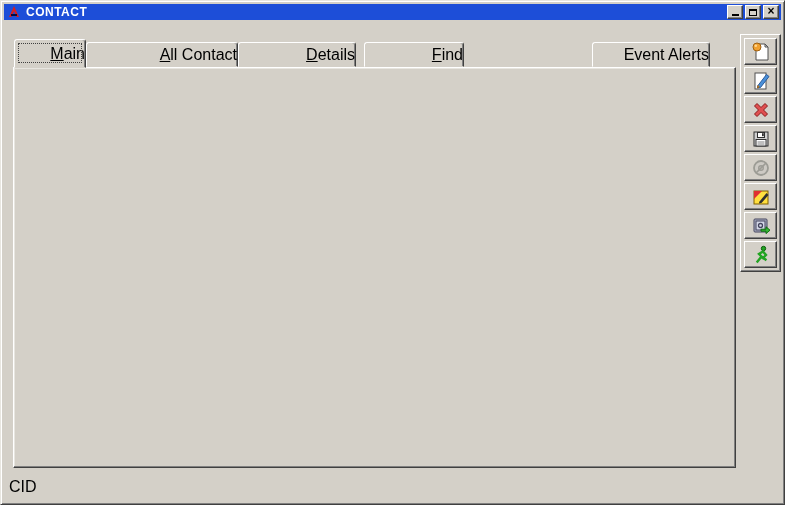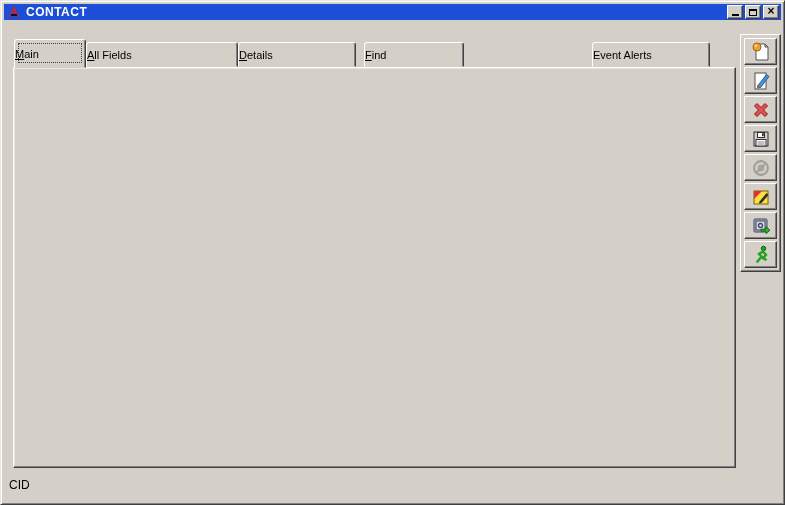--- a/index.html
+++ b/index.html
@@ -33,22 +33,22 @@
   .glyph-min { width:7px; height:2px; background:#000; margin-bottom:2px; }
   .glyph-max { width:8px; height:7px; border:1px solid #000; border-top:2px solid #000; margin-bottom:2px; }
   .glyph-close { font-size:12px; line-height:12px; margin-bottom:1px; }
 
   
   .tab {
     position:absolute; top:41px; height:25px; background:#d4d0c8;
     border:1px solid; border-color:#fff #404040 transparent #fff;
     box-shadow: inset -1px 0 0 #808080;
     border-top-left-radius:3px; border-top-right-radius:3px;
-    display:flex; align-items:center; justify-content:flex-start;
-    font-size:11px; cursor:default; z-index:2;
+    display:flex; align-items:center; justify-content:flex-end;
+    font-size:16px; cursor:default; z-index:2;
   }
   .tab.active { top:38px; height:29px; z-index:3; }
   .tab.active .focus-rect {
     position:absolute; left:3px; right:3px; top:3px; bottom:4px;
     border:1px dotted #404040;
   }
   .ak { display:inline-block; }
   .ak::first-letter { text-decoration:underline; }
 
   
@@ -72,21 +72,21 @@
     border:1px solid; border-color:#808080 #fff #fff #808080;
     box-shadow: inset 1px 1px 0 #404040;
   }
   .field {
     position:absolute; background:#c9c6bf; color:#000;
     border:1px solid; border-color:#808080 #fff #fff #808080;
     box-shadow: inset 1px 1px 0 #55524c;
     font-family:"Liberation Sans","DejaVu Sans",sans-serif;
     font-size:12px; padding:2px 4px; outline:none;
   }
-  .label { position:absolute; font-size:12px; color:#000; white-space:nowrap; }
+  .label { position:absolute; font-size:16px; color:#000; white-space:nowrap; }
   .link { position:absolute; font-size:12px; color:#0000cc; text-decoration:underline; cursor:pointer; white-space:nowrap; }
 
   .dd-btn { position:absolute; width:29px; height:22px; }
   .dd-arrow { width:0; height:0; border:4px solid transparent; border-top:5px solid #000; margin-top:5px; }
 
   
   .toolbar {
     position:absolute; left:739px; top:33px; width:41px; height:238px;
     background:#d4d0c8;
     border:1px solid; border-color:#fff #404040 #404040 #fff;
@@ -178,21 +178,21 @@
           <span class="glyph-close">×</span>
         </span>
     </span>
   </div>
 
   <div class="tab active" style="left:13px; width:72px;">
     <span class="focus-rect"></span>
     <span class="ak">Main</span>
   </div>
   <div class="tab" style="left:85px; width:152px;">
-    <span class="ak">All Fields</span>
+    <span class="ak">All Contact</span>
   </div>
   <div class="tab" style="left:237px; width:118px;">
     <span class="ak">Details</span>
   </div>
   <div class="tab" style="left:355px; width:100px;margin-left:8px;">
     <span class="ak">Find</span>
   </div>
   <div class="tab" style="left:591px; width:118px;">
     <span>Event Alerts</span>
   </div>

